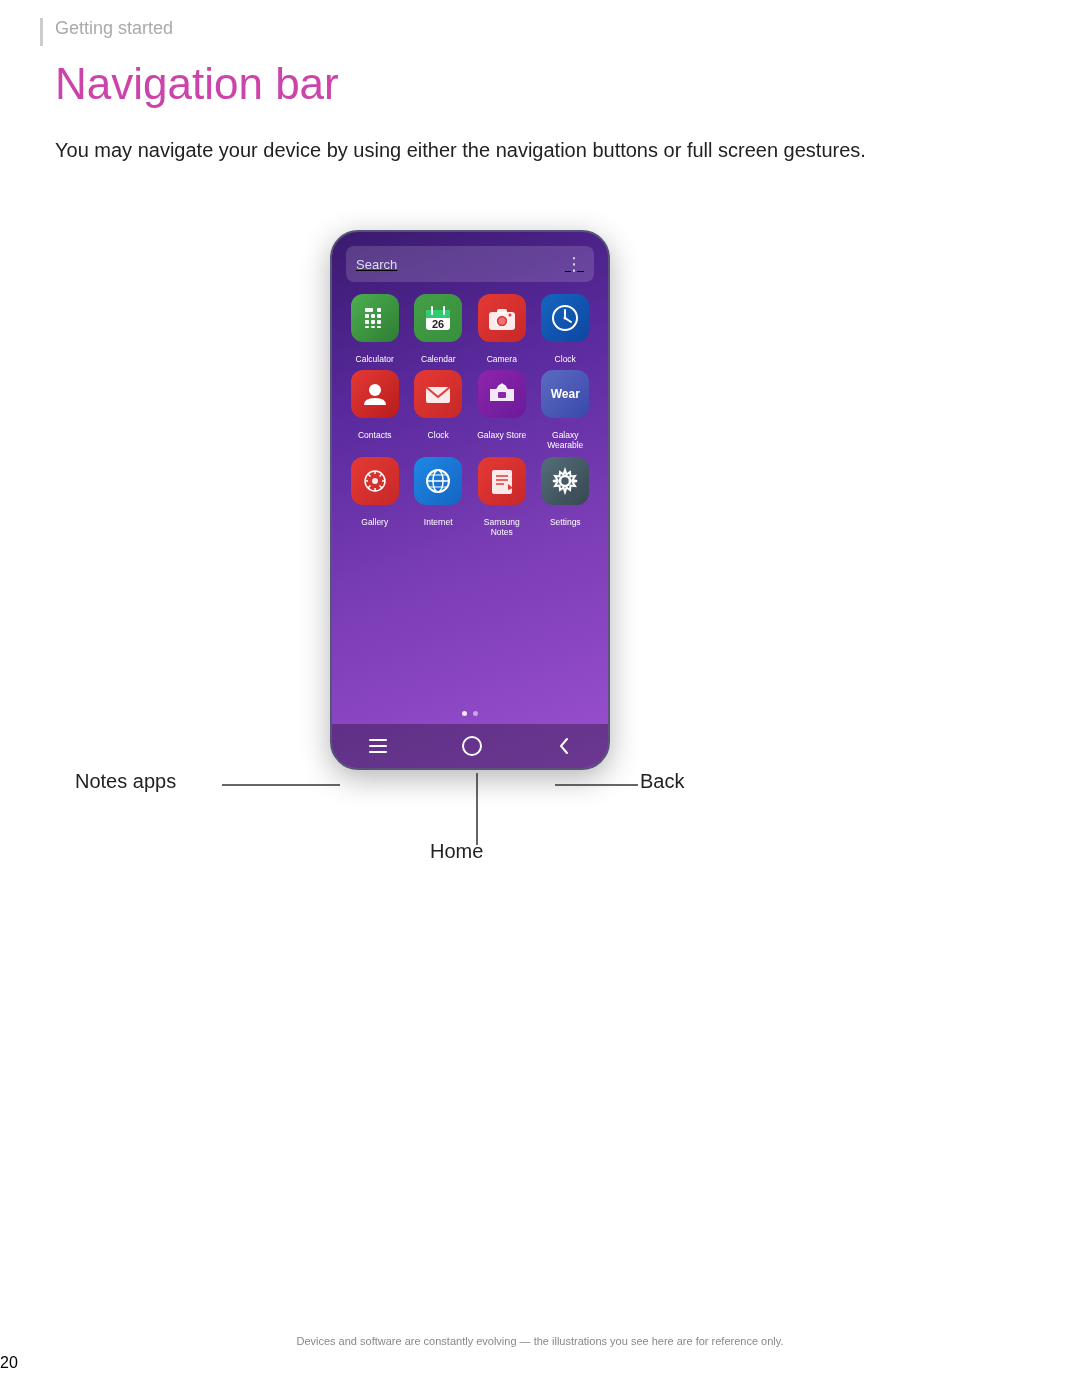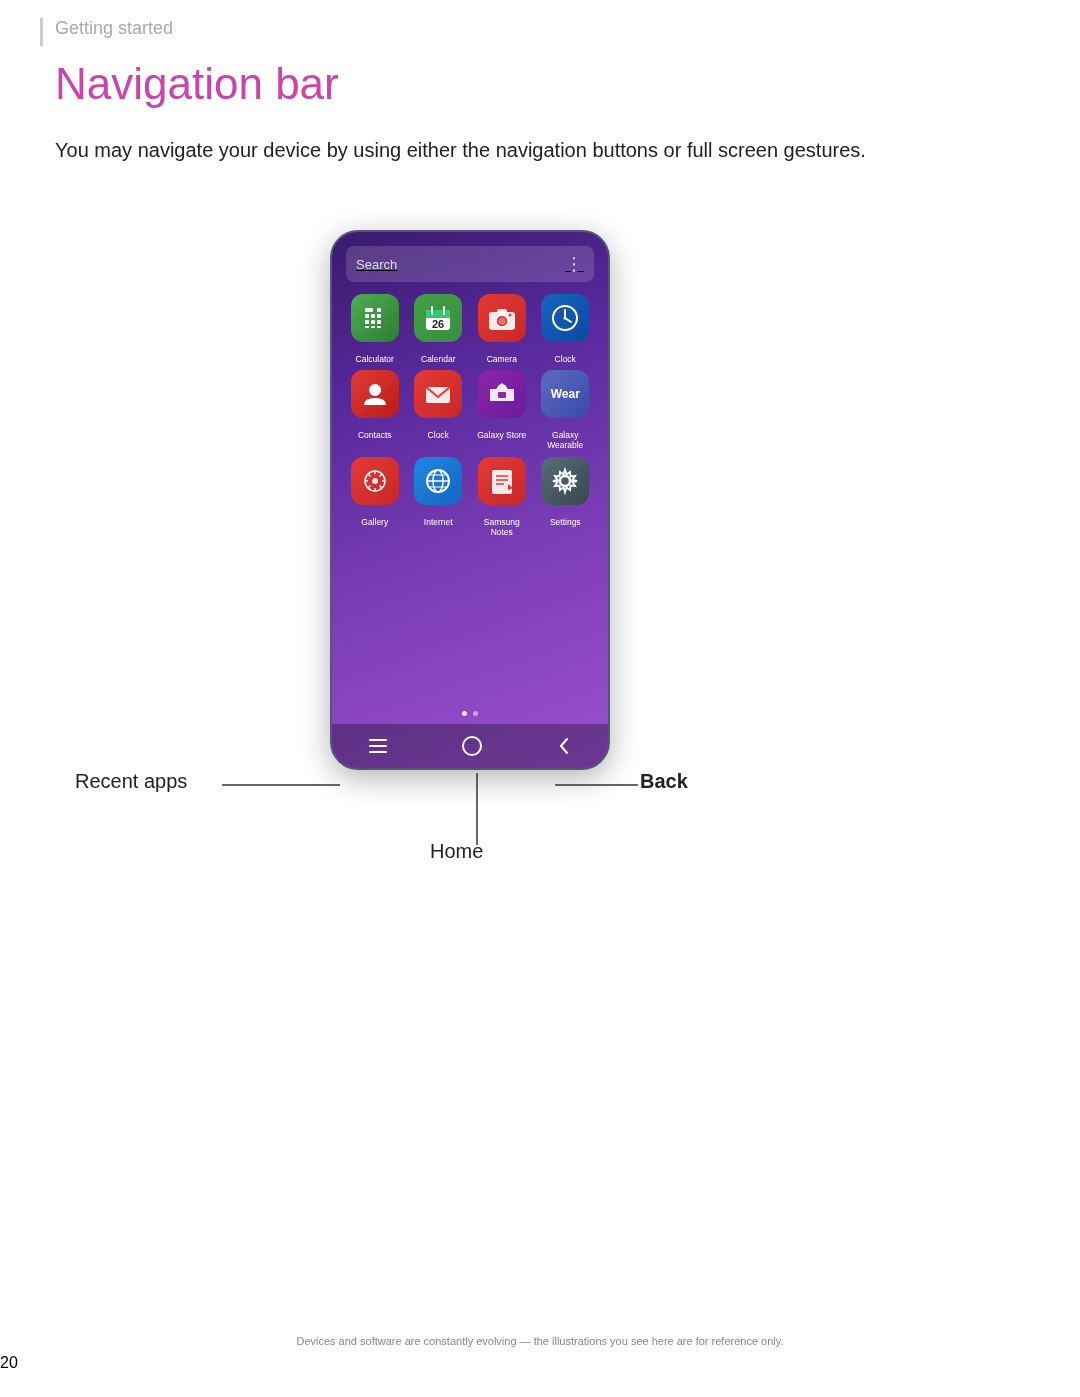--- a/index.html
+++ b/index.html
@@ -211,21 +211,21 @@
       font-weight: 500;
     }
 
     .label-back {
       position: absolute;
       left: 640px;
       top: 770px;
       font-size: 20px;
       font-family: Arial, sans-serif;
       color: #222222;
-      font-weight: 700;
+      font-weight: 400;
     }
 
     
     .footer-note {
       position: absolute;
       bottom: 50px;
       left: 0;
       right: 0;
       text-align: center;
       font-size: 11px;
@@ -439,21 +439,21 @@
       <div class="nav-btn">
         <svg width="14" height="18" viewBox="0 0 14 18" fill="white">
           <polyline points="10,2 4,9 10,16" stroke="white" stroke-width="2" fill="none" stroke-linecap="round" stroke-linejoin="round"></polyline>
         </svg>
       </div>
     </div>
 
   </div>
 </div>
 
-<div class="label-recent-apps">Recent apps</div>
+<div class="label-recent-apps">Notes apps</div>
 <div class="label-back">Back</div>
 <div class="label-home">Home</div>
 
 <svg style="position:absolute;top:0;left:0;width:1080px;height:1397px;pointer-events:none;">
 
   <line x1="222" y1="785" x2="340" y2="785" stroke="#333" stroke-width="1.5"></line>
 
   <line x1="555" y1="785" x2="638" y2="785" stroke="#333" stroke-width="1.5"></line>
 
   <line x1="477" y1="773" x2="477" y2="845" stroke="#333" stroke-width="1.5"></line>

